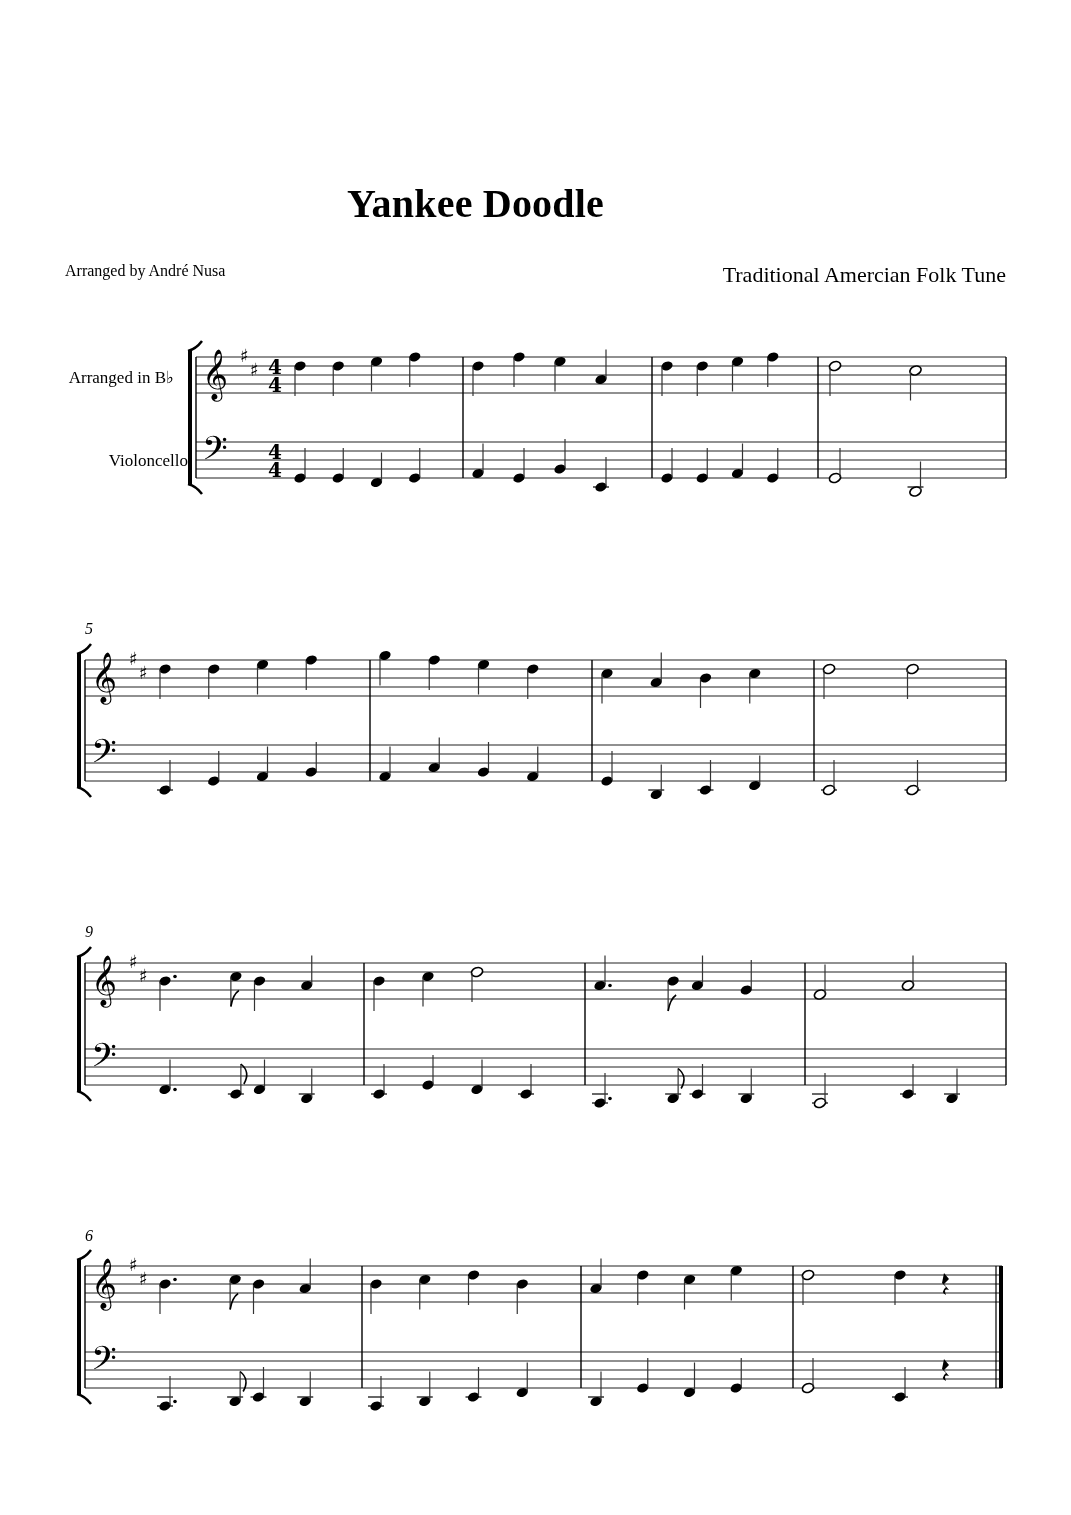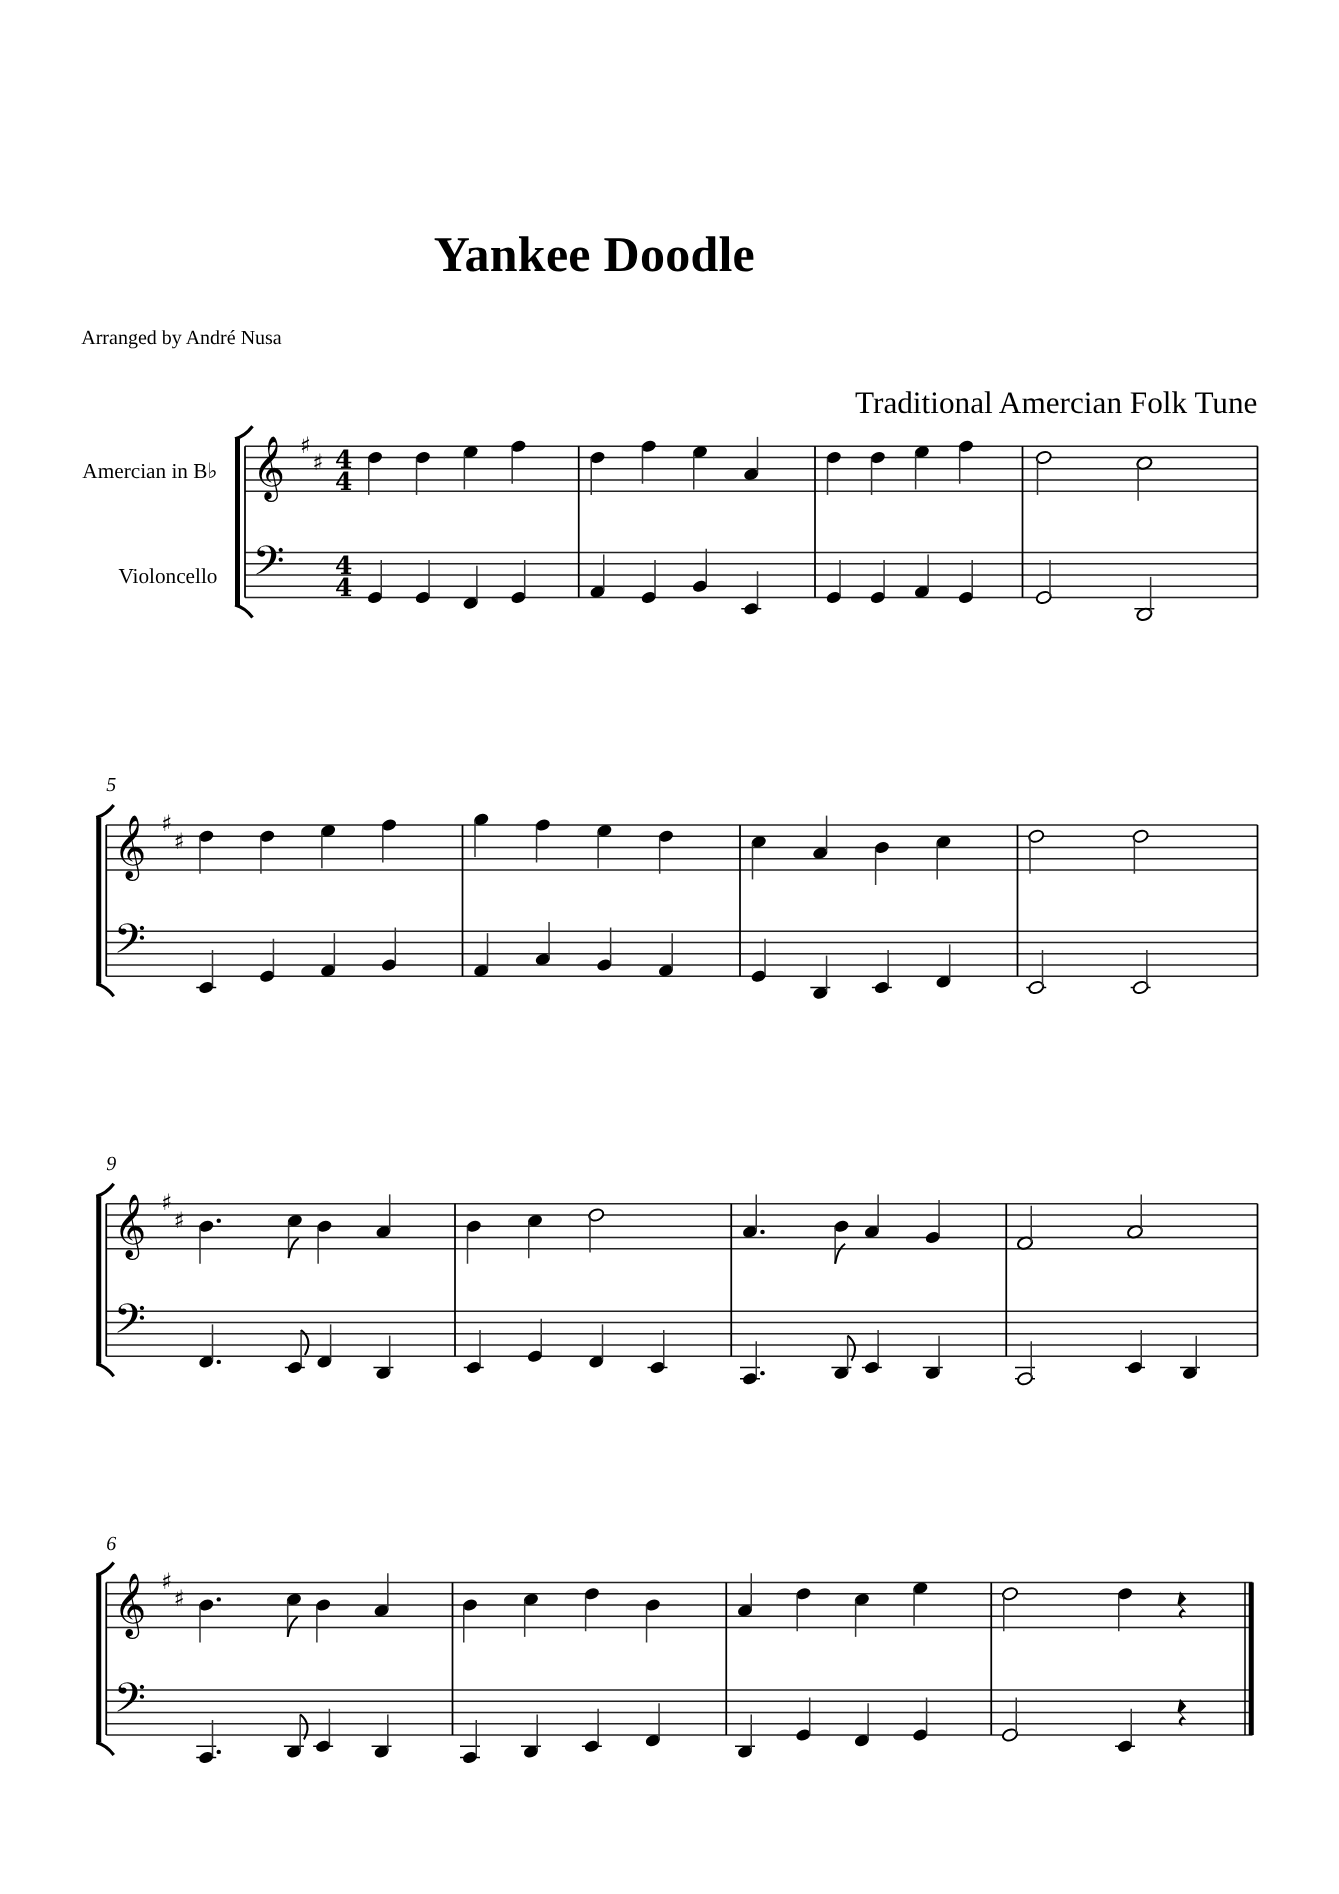--- a/index.html
+++ b/index.html
@@ -1,32 +1,32 @@
 <!DOCTYPE html>
 <html><head>
 <meta charset="utf-8">
 <style>
   html,body{margin:0;padding:0;background:#fff;}
   body{width:1071px;height:1515px;position:relative;overflow:hidden;font-family:"Liberation Serif","DejaVu Serif",serif;color:#000;}
   .title{position:absolute;top:180px;left:0;width:951px;text-align:center;font-size:40px;font-weight:bold;letter-spacing:0.2px;}
   .arranger{position:absolute;top:262px;left:65px;font-size:16px;}
-  .composer{position:absolute;top:262px;right:65px;font-size:25px;text-align:right;margin-top:47px;}
+  .composer{position:absolute;top:262px;right:65px;font-size:22px;text-align:right;}
   .inst{position:absolute;font-size:17px;text-align:right;width:140px;}
   .mnum{position:absolute;font-size:16px;font-style:italic;}
   svg.score{position:absolute;left:0;top:0;}
 </style>
 </head>
 <body>
 
 <div class="title">Yankee Doodle</div>
 <div class="arranger">Arranged by André Nusa</div>
 <div class="composer">Traditional Amercian Folk Tune</div>
 
-<div class="inst" style="left:34px;top:367px;">Amercian in B♭</div>
-<div class="inst" style="left:34px;top:451px;">Violoncello</div>
+<div class="inst" style="left:34px;top:367px;">Arranged in B♭</div>
+<div class="inst" style="left:48px;top:451px;">Violoncello</div>
 
 <div class="mnum" style="left:85px;top:620px;">5</div>
 <div class="mnum" style="left:85px;top:923px;">9</div>
 <div class="mnum" style="left:85px;top:1227px;">6</div>
 
 <svg class="score" id="score" width="1071" height="1515">
     <line x1="196" y1="357" x2="1006" y2="357" stroke="#222" stroke-width="1.2"></line>
     <line x1="196" y1="366" x2="1006" y2="366" stroke="#222" stroke-width="1.2"></line>
     <line x1="196" y1="375" x2="1006" y2="375" stroke="#222" stroke-width="1.2"></line>
     <line x1="196" y1="384" x2="1006" y2="384" stroke="#222" stroke-width="1.2"></line>

